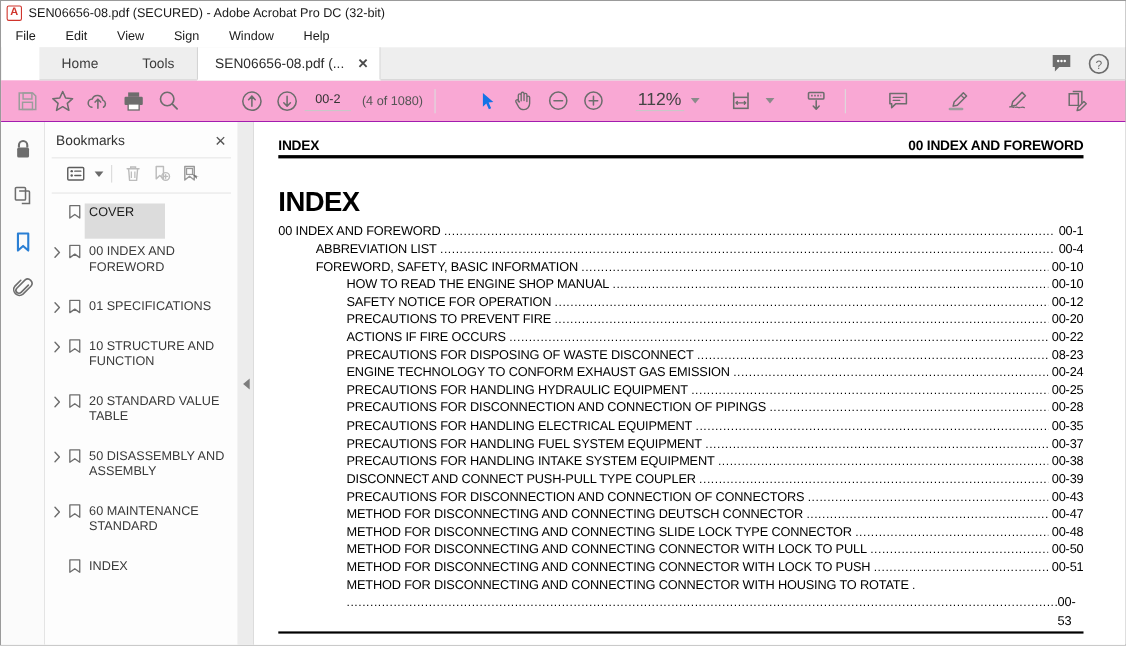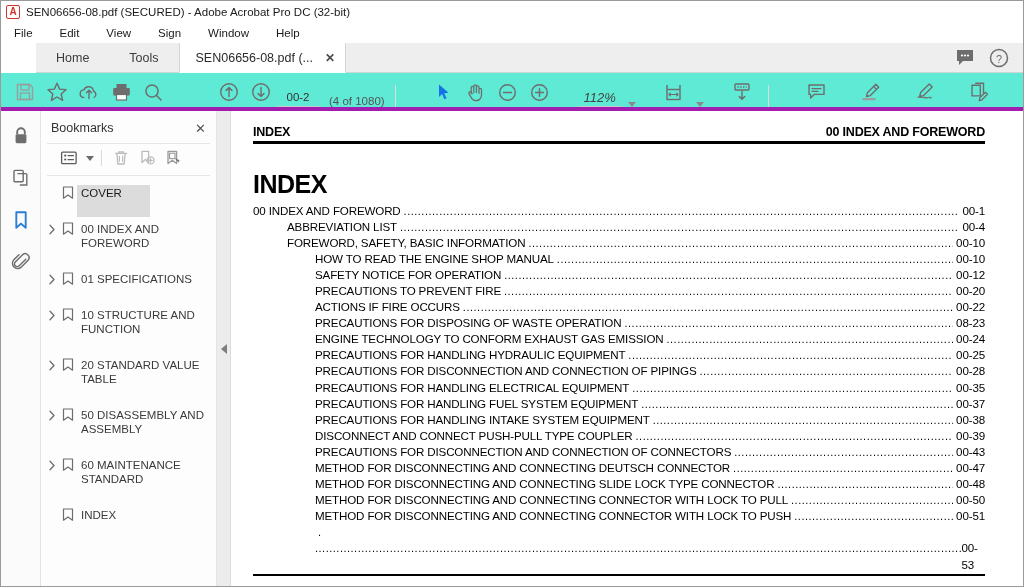--- a/index.html
+++ b/index.html
@@ -110,23 +110,23 @@
     align-items: center;
     gap: 14px;
     padding-right: 14px;
   }
 
   
   .toolbar {
     height: 38px;
     flex: 0 0 38px;
     display: flex;
-    align-items: flex-end;
-    background: #5eead4;
-    border-bottom: 4px solid #a21caf;
+    align-items: center;
+    background: #f9a8d4;
+    border-bottom: 1px solid #a21caf;
     padding-left: 8px;
   }
   .tb-btn {
     width: 32px; height: 30px;
     display: flex; align-items: center; justify-content: center;
     cursor: pointer;
     border-radius: 2px;
   }
   .tb-sep {
     width: 1px; height: 22px;
@@ -149,26 +149,25 @@
     font-size: 11.5px;
     color: #555;
     margin-left: 10px;
     white-space: nowrap;
   }
   .zoomfield {
     width: 44px;
     height: 19px;
     border: none;
     border-bottom: 1px solid #c8c8c8;
-    font-size: 13px;
+    font-size: 16px;
     color: #444;
     text-align: center;
     background: transparent;
     font-family: "Liberation Sans", sans-serif;
-    font-style: italic;
   }
   .caret-down {
     width: 0; height: 0;
     border-left: 4px solid transparent;
     border-right: 4px solid transparent;
     border-top: 5px solid #8a8a8a;
     margin-left: 6px;
     cursor: pointer;
   }
 
@@ -801,21 +800,21 @@
             <span class="pnum">00-20</span>
           </div>
 
           <div class="toc-row lvl2">
             <span class="txt">ACTIONS IF FIRE OCCURS</span>
             <span class="dots">...............................................................................................................................................................................................................................</span>
             <span class="pnum">00-22</span>
           </div>
 
           <div class="toc-row lvl2">
-            <span class="txt">PRECAUTIONS FOR DISPOSING OF WASTE OPERATION</span>
+            <span class="txt">PRECAUTIONS FOR DISPOSING OF WASTE DISCONNECT</span>
             <span class="dots">...............................................................................................................................................................................................................................</span>
             <span class="pnum">08-23</span>
           </div>
 
           <div class="toc-row lvl2">
             <span class="txt">ENGINE TECHNOLOGY TO CONFORM EXHAUST GAS EMISSION</span>
             <span class="dots">...............................................................................................................................................................................................................................</span>
             <span class="pnum">00-24</span>
           </div>
 
@@ -879,20 +878,21 @@
             <span class="pnum">00-50</span>
           </div>
 
           <div class="toc-row lvl2">
             <span class="txt">METHOD FOR DISCONNECTING AND CONNECTING CONNECTOR WITH LOCK TO PUSH</span>
             <span class="dots">...............................................................................................................................................................................................................................</span>
             <span class="pnum">00-51</span>
           </div>
 
           <div class="toc-row lvl2">
+            <span class="txt">METHOD FOR DISCONNECTING AND CONNECTING CONNECTOR WITH HOUSING TO ROTATE</span>
             <span class="dots">.</span>
           </div>
           <div class="toc-cont">
             <span class="dots">...............................................................................................................................................................................................................................</span>
             <span class="pnum">00-53</span>
           </div>
 
         </div>
 
         <div class="bottom-rule"></div>

